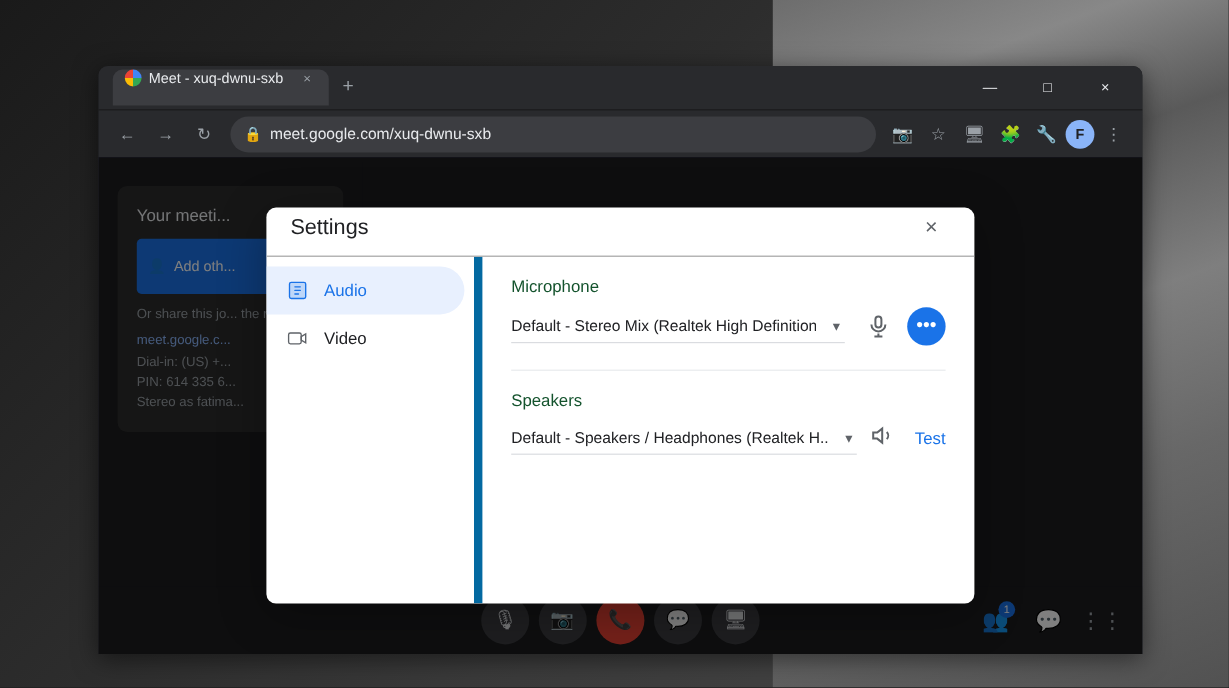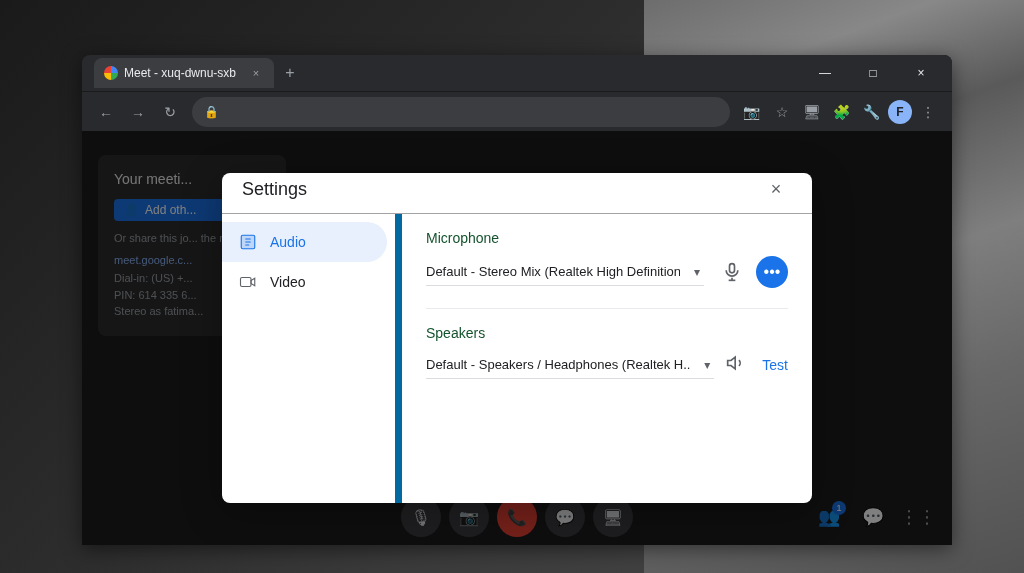--- a/index.html
+++ b/index.html
@@ -49,21 +49,21 @@
       background: #292a2d;
       height: 36px;
       display: flex;
       align-items: center;
       padding: 0 8px;
       position: relative;
     }
 
     .chrome-tab {
       display: flex;
-      align-items: center;
+      align-items: flex-start;
       background: #3c3d41;
       border-radius: 8px 8px 0 0;
       padding: 0 10px;
       height: 30px;
       min-width: 180px;
       position: relative;
       margin-left: 4px;
     }
 
     .chrome-tab-favicon {
@@ -244,21 +244,21 @@
       margin-bottom: 12px;
       white-space: nowrap;
       overflow: hidden;
     }
 
     .add-others-btn {
       background: #1a73e8;
       color: white;
       border: none;
       border-radius: 4px;
-      padding: 4px 10px;
+      padding: 16px 10px;
       font-size: 12px;
       display: flex;
       align-items: center;
       gap: 6px;
       cursor: pointer;
       margin-bottom: 10px;
       width: 100%;
     }
 
     .meeting-share-text {
@@ -580,20 +580,21 @@
       <div class="win-btn close">×</div>
     </div>
   </div>
 
   <div class="chrome-toolbar">
     <div class="toolbar-nav-btn">←</div>
     <div class="toolbar-nav-btn">→</div>
     <div class="toolbar-nav-btn">↻</div>
     <div class="address-bar">
       <span class="address-bar-lock">🔒</span>
+      <span class="address-bar-url">meet.google.com/xuq-dwnu-sxb</span>
     </div>
     <div class="toolbar-icons">
       <div class="toolbar-icon-btn">📷</div>
       <div class="toolbar-icon-btn">☆</div>
       <div class="toolbar-icon-btn">🖥</div>
       <div class="toolbar-icon-btn">🧩</div>
       <div class="toolbar-icon-btn">🔧</div>
       <div class="profile-avatar">F</div>
       <div class="toolbar-icon-btn">⋮</div>
     </div>

